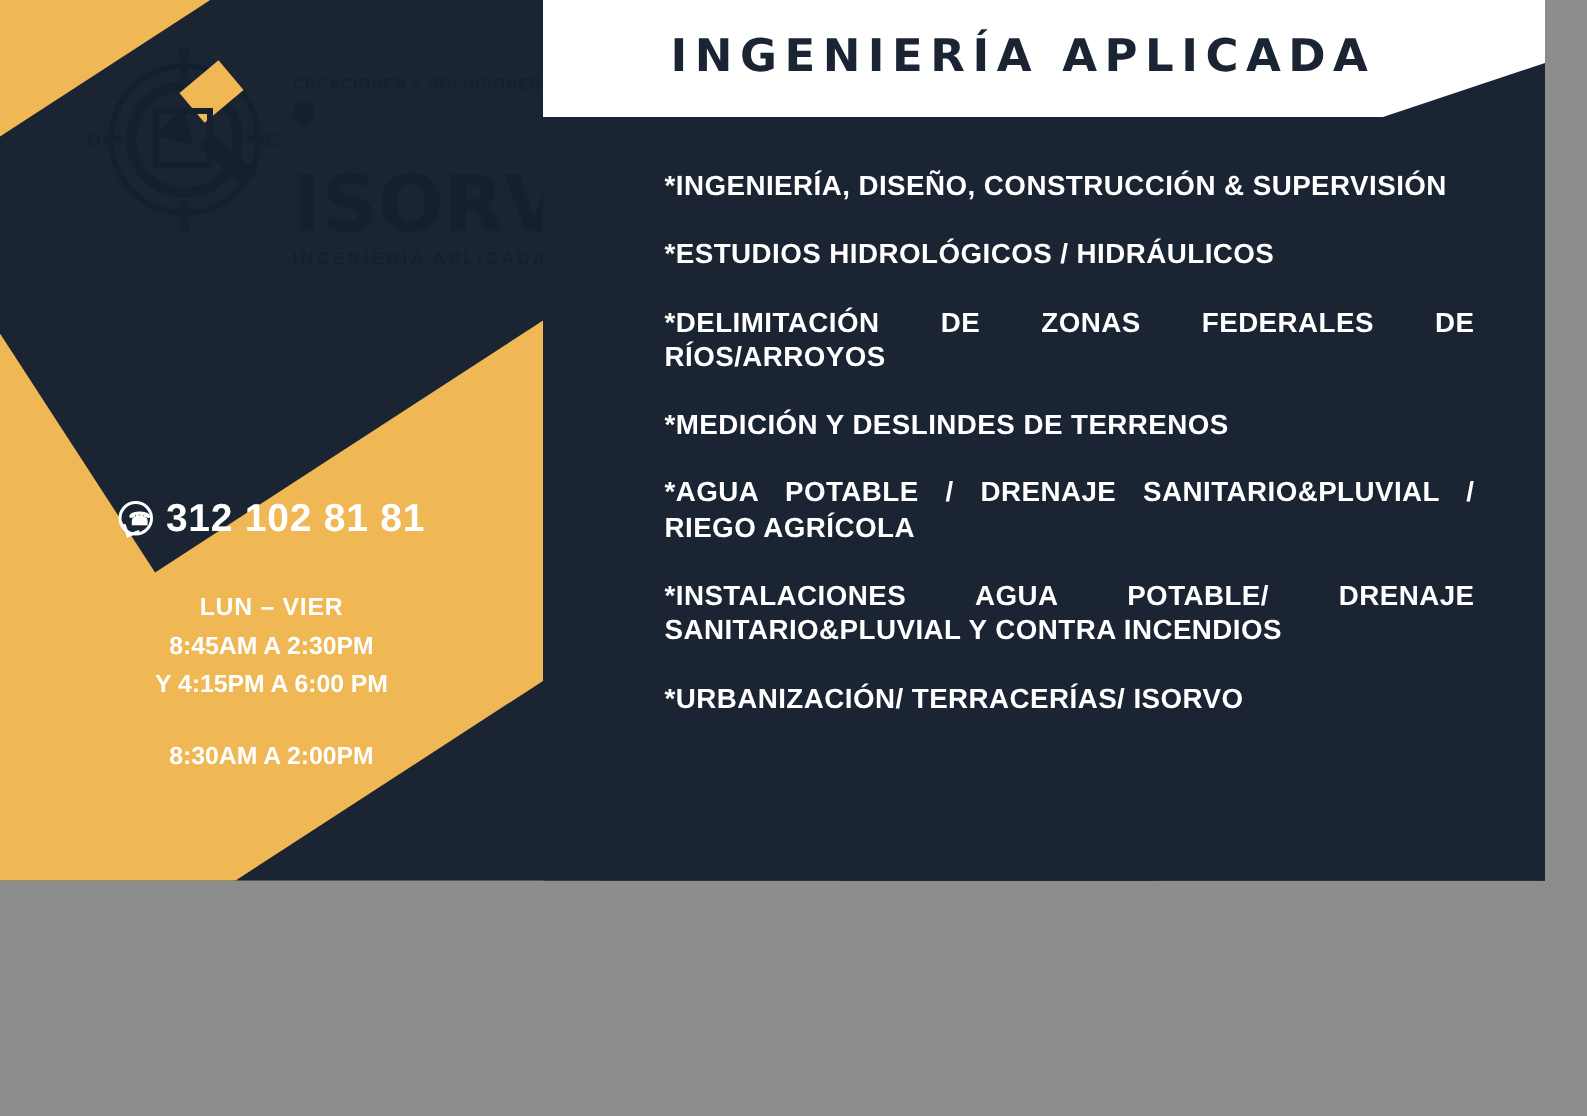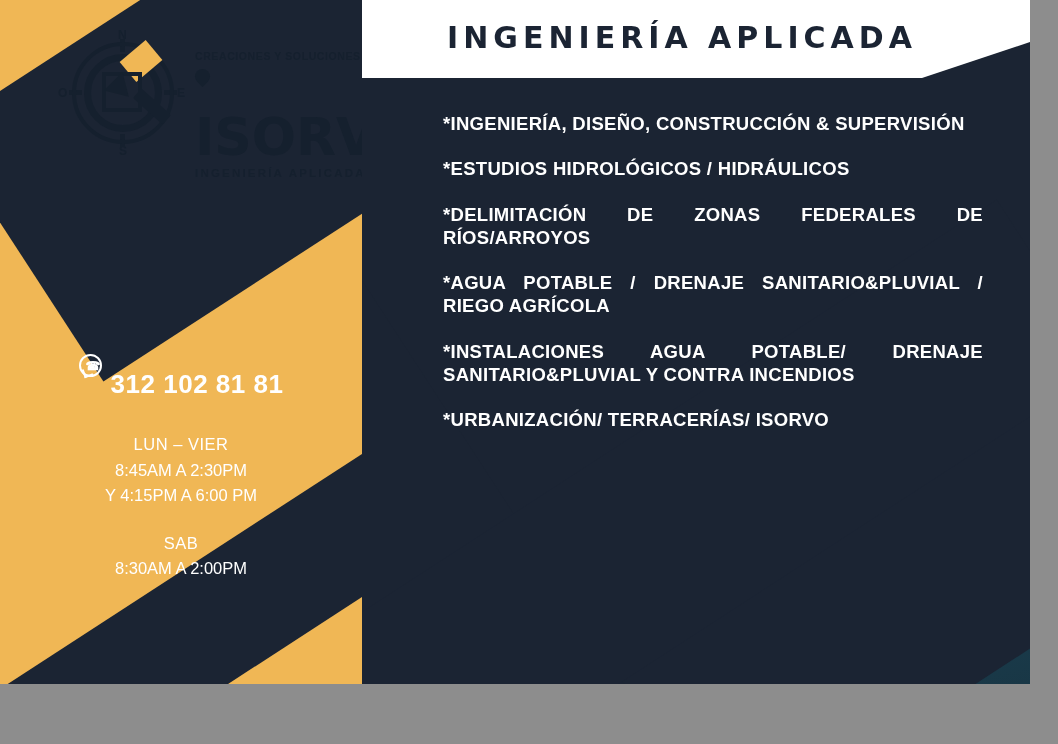--- a/index.html
+++ b/index.html
@@ -10,21 +10,21 @@
   body {
     width: 1058px;
     height: 744px;
     overflow: hidden;
     font-family: "Liberation Sans", sans-serif;
   }
   .poster {
     position: absolute;
     left: 0; top: 0;
     width: 1030px;
-    height: 684px;
+    height: 587px;
     background: #1b2433;
     overflow: hidden;
   }
   .right-gutter {
     position: absolute;
     left: 1030px; top: 0;
     width: 28px; height: 744px;
     background: #8d8d8d;
   }
 
@@ -222,27 +222,26 @@
     left: 5px; top: 3px;
     font-size: 12px;
     color: #ffffff;
     font-weight: bold;
   }
   .phone-number {
     font-size: 26px;
     font-weight: bold;
     letter-spacing: 0.5px;
     color: #ffffff;
-    margin-top: 39px;
   }
   .hours-block {
     margin-top: 32px;
     line-height: 1.55;
     font-size: 16.5px;
-    font-weight: normal;
+    font-weight: bold;
     color: #ffffff;
   }
   .hours-block .label { letter-spacing: 0.5px; }
   .hours-gap { height: 22px; }
 
   
   .right-panel {
     position: absolute;
     left: 362px; top: 0;
     width: 668px; height: 744px;
@@ -395,20 +394,21 @@
 
   <div class="header-banner">
     <div class="banner-white"></div>
     <div class="banner-title">INGENIERÍA APLICADA</div>
   </div>
 
   <div class="services">
     <div class="service-item">*INGENIERÍA, DISEÑO, CONSTRUCCIÓN &amp; SUPERVISIÓN</div>
     <div class="service-item">*ESTUDIOS HIDROLÓGICOS / HIDRÁULICOS</div>
     <div class="service-item">*DELIMITACIÓN DE ZONAS FEDERALES DE RÍOS/ARROYOS</div>
+    <div class="service-item">*MEDICIÓN Y DESLINDES DE TERRENOS</div>
     <div class="service-item">*AGUA POTABLE / DRENAJE SANITARIO&amp;PLUVIAL / RIEGO AGRÍCOLA</div>
     <div class="service-item">*INSTALACIONES AGUA POTABLE/ DRENAJE SANITARIO&amp;PLUVIAL Y CONTRA INCENDIOS</div>
     <div class="service-item">*URBANIZACIÓN/ TERRACERÍAS/ ISORVO</div>
   </div>
 
   <div class="left-panel">
     <div class="left-dark-band"></div>
     <div class="left-bottom-dark"></div>
     <div class="left-bottom-strip"></div>
 
@@ -444,20 +444,19 @@
           </div>
         <div class="phone-number">312 102 81 81</div>
       </div>
       <div class="hours-block">
         <div class="label">LUN – VIER</div>
         <div>8:45AM A 2:30PM</div>
         <div>Y 4:15PM A 6:00 PM</div>
       </div>
       <div class="hours-gap"></div>
       <div class="hours-block" style="margin-top:0;">
-        <div class="label">SAB</div>
         <div>8:30AM A 2:00PM</div>
       </div>
     </div>
   </div>
 
 </div>
 <div class="right-gutter"></div>
 
 </body></html>

